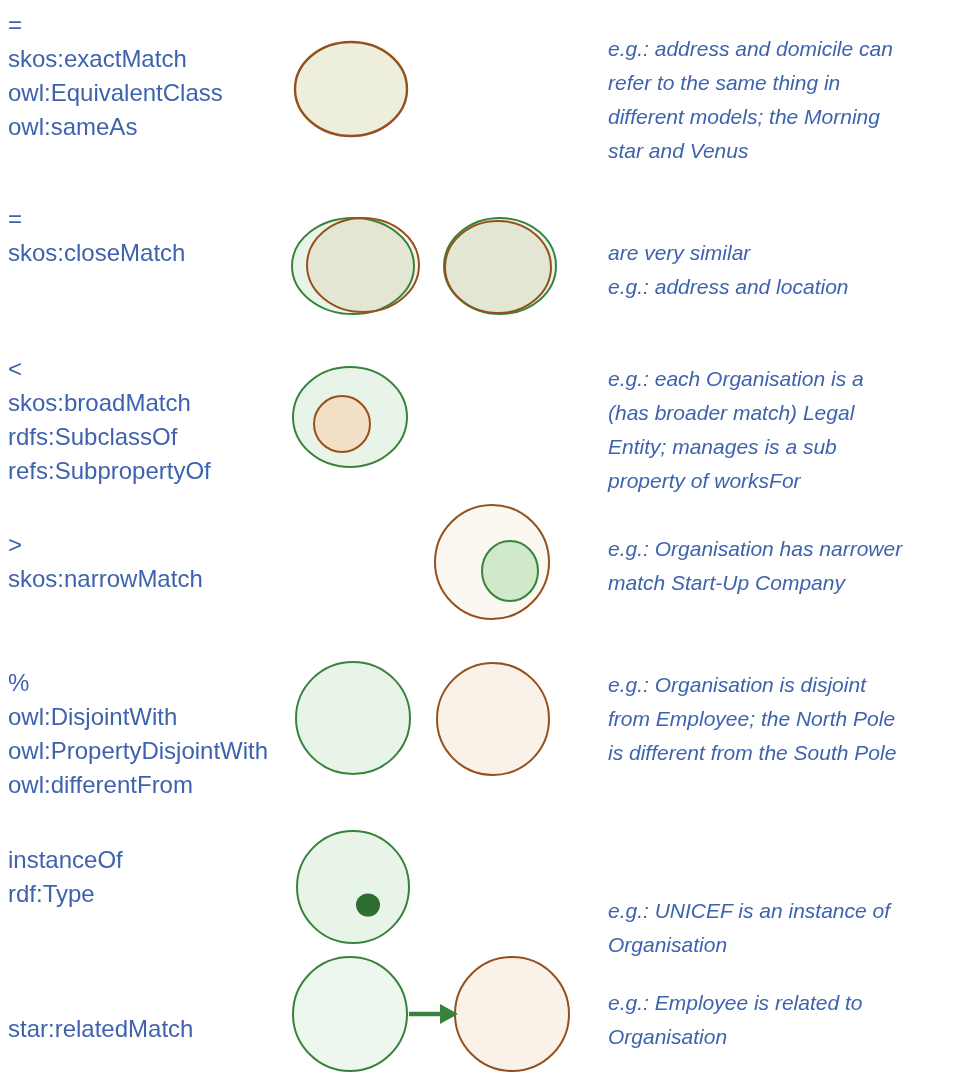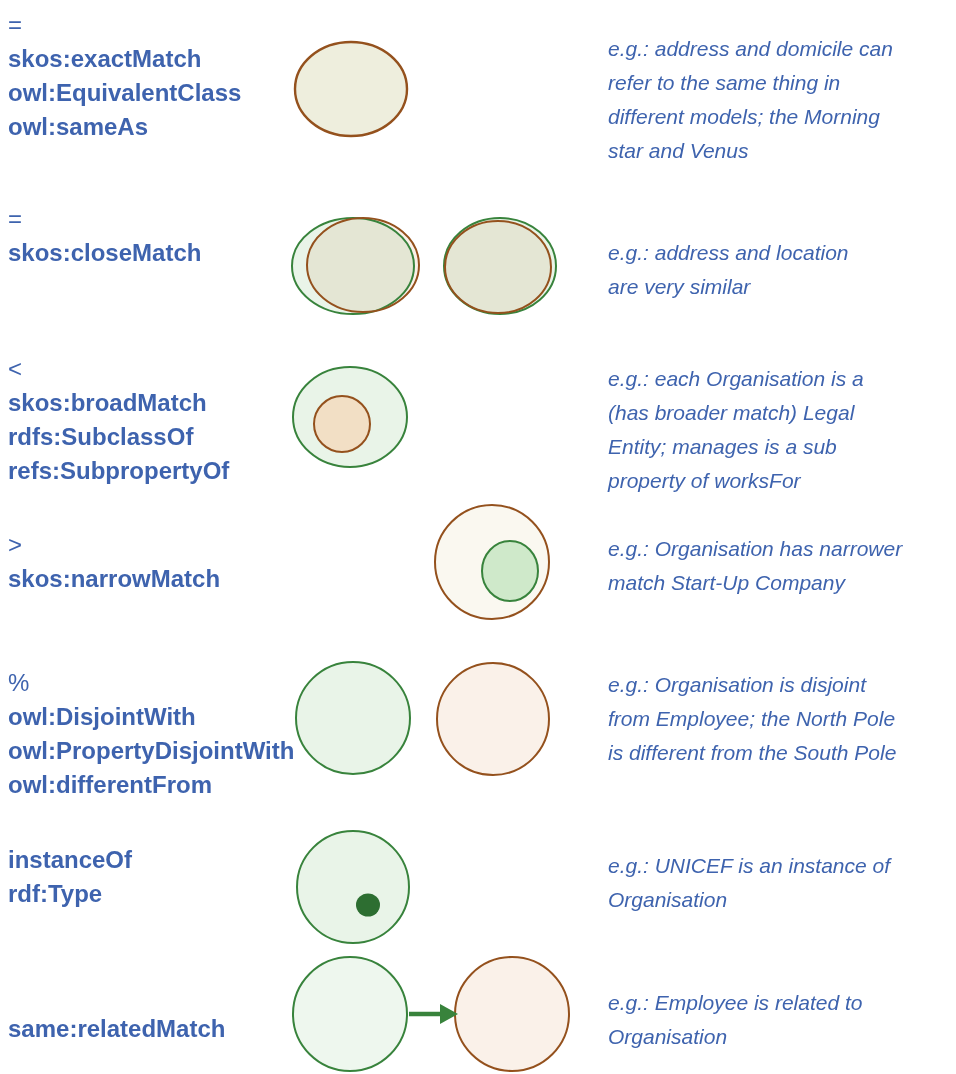--- a/index.html
+++ b/index.html
@@ -3,21 +3,21 @@
 <meta charset="utf-8">
 <style>
   html,body{margin:0;padding:0;background:#fff;}
   body{width:956px;height:1074px;position:relative;overflow:hidden;
        font-family:"Liberation Sans", sans-serif;}
   .canvas{position:absolute;inset:0;background:var(--background,#fff);}
 
   .labels{position:absolute;left:8px;color:var(--text-blue);
           font-size:24px;line-height:34px;white-space:nowrap;}
   .labels .sym{display:block;}
-  .labels .lbl{display:block;font-weight:bold;}
+  .labels .lbl{display:block;}
 
   .example{position:absolute;left:608px;color:var(--text-blue);
            font-size:21px;line-height:34px;font-style:italic;white-space:nowrap;}
   .example div{display:block;}
 
   svg{position:absolute;display:block;overflow:visible;}
 
   .s-green{stroke:var(--green-stroke);stroke-width:2px;}
   .s-brown{stroke:var(--brown-stroke);stroke-width:2px;}
   .sw25{stroke-width:2.4px;}
@@ -63,22 +63,22 @@
     <ellipse cx="68" cy="56" rx="61" ry="48" class="f-pgreen blend"></ellipse>
     <ellipse cx="78" cy="55" rx="56" ry="47" class="f-peach blend"></ellipse>
     <ellipse cx="215" cy="56" rx="56" ry="48" class="f-pgreen blend"></ellipse>
     <ellipse cx="213" cy="57" rx="53" ry="46" class="f-peach blend"></ellipse>
     <ellipse cx="68" cy="56" rx="61" ry="48" class="f-none s-green"></ellipse>
     <ellipse cx="78" cy="55" rx="56" ry="47" class="f-none s-brown"></ellipse>
     <ellipse cx="215" cy="56" rx="56" ry="48" class="f-none s-green"></ellipse>
     <ellipse cx="213" cy="57" rx="53" ry="46" class="f-none s-brown"></ellipse>
   </svg>
   <div class="example" style="top:236px;">
+    <div>are very similar</div>
     <div>e.g.: address and location</div>
-    <div>are very similar</div>
   </div>
 
   <div class="labels" style="top:352px;">
     <span class="sym">&lt;</span>
     <span class="lbl">skos:broadMatch</span>
     <span class="lbl">rdfs:SubclassOf</span>
     <span class="lbl">refs:SubpropertyOf</span>
   </div>
   <svg style="left:290px;top:364px;" width="122" height="108" viewBox="0 0 122 108">
     <ellipse cx="60" cy="53" rx="57" ry="50" class="f-pgreen s-green"></ellipse>
@@ -121,27 +121,27 @@
   </div>
 
   <div class="labels" style="top:843px;">
     <span class="lbl">instanceOf</span>
     <span class="lbl">rdf:Type</span>
   </div>
   <svg style="left:296px;top:830px;" width="116" height="116" viewBox="0 0 116 116">
     <ellipse cx="57" cy="57" rx="56" ry="56" class="f-pgreen s-green"></ellipse>
     <ellipse cx="72" cy="75" rx="12" ry="11.5" class="f-dgreen"></ellipse>
   </svg>
-  <div class="example" style="top:849px;">
+  <div class="example" style="top:894px;">
     <div>e.g.: UNICEF is an instance of</div>
     <div>Organisation</div>
   </div>
 
   <div class="labels" style="top:1012px;">
-    <span class="lbl">same:relatedMatch</span>
+    <span class="lbl">star:relatedMatch</span>
   </div>
   <svg style="left:286px;top:956px;" width="286" height="118" viewBox="0 0 286 118">
     <ellipse cx="64" cy="58" rx="57" ry="57" class="f-wgreen s-green"></ellipse>
     <ellipse cx="226" cy="58" rx="57" ry="57" class="f-peach s-brown"></ellipse>
     <line x1="123" y1="58" x2="156" y2="58" class="arrow-line"></line>
     <polygon points="154,48 172,58 154,68" class="arrow-head"></polygon>
   </svg>
   <div class="example" style="top:986px;">
     <div>e.g.: Employee is related to</div>
     <div>Organisation</div>

